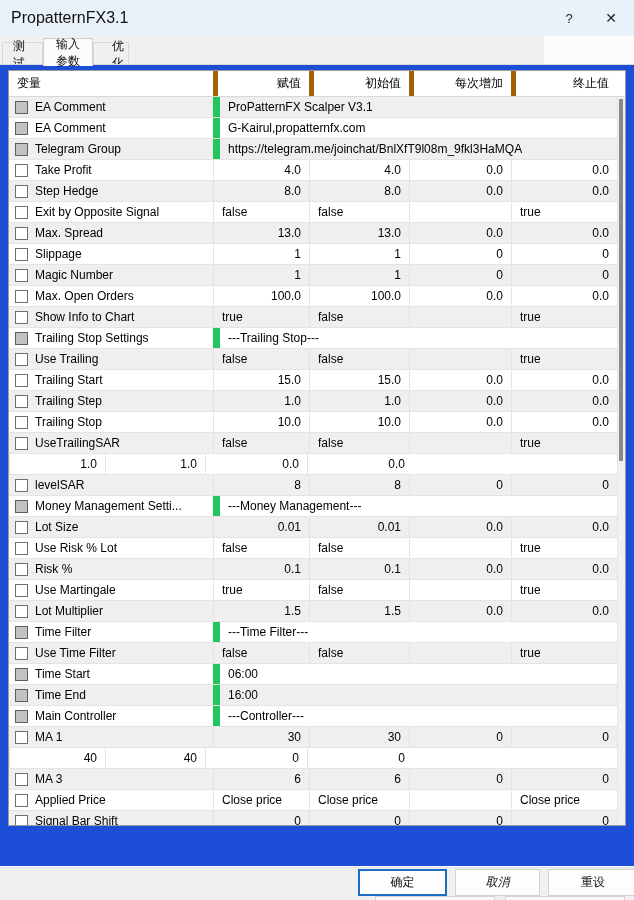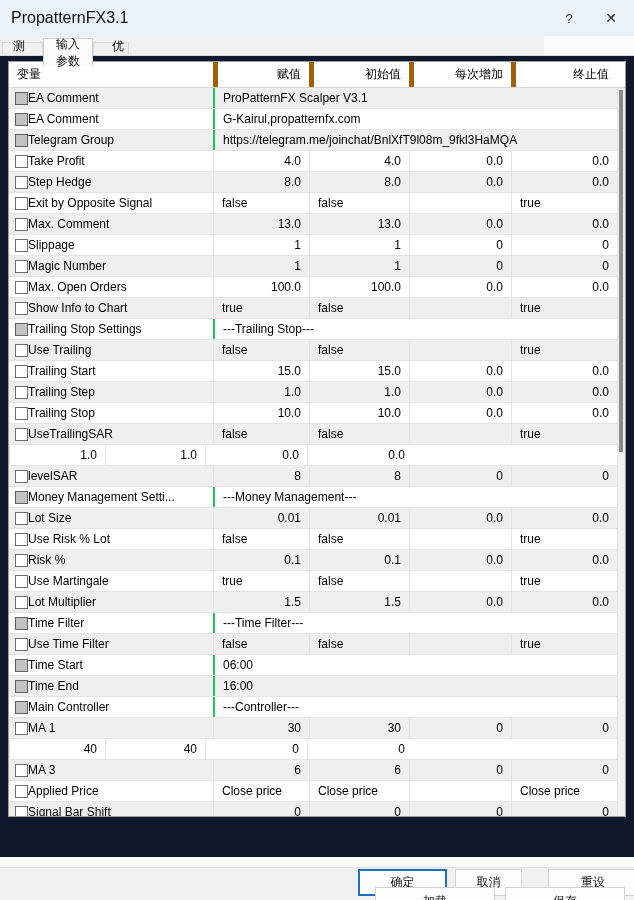--- a/index.html
+++ b/index.html
@@ -42,22 +42,22 @@
   .tab.active {
     height: 28px; background: #fbfbfb; z-index: 3;
     border-color: #d0d0d0;
   }
   .tab-1 { left: 2px; width: 41px; }
   .tab-2 { left: 43px; width: 50px; text-align: center; }
   .tab-3 { left: 93px; width: 36px; padding-left: 24px; }
 
   
   .tabpage {
-    position: absolute; left: 0; top: 55px; width: 634px; height: 802px;
-    background: #0f172a; border-top: 1px solid #d9d9d9; z-index: 2;
+    position: absolute; left: 0; top: 64px; width: 634px; height: 802px;
+    background: #1d4ed8; border-top: 1px solid #d9d9d9; z-index: 2;
   }
 
   
   .ptable {
     position: absolute; left: 8px; top: 5px; width: 618px; height: 756px;
     background: #fff; border: 1px solid #9c9c9c;
     overflow: hidden;
   }
   .thead {
     display: flex; height: 26px; background: #fff;
@@ -74,22 +74,22 @@
     display: flex; height: 21px; background: #fff;
     border-bottom: 1px solid #e4e4e4; align-items: stretch;
   }
   .row.shaded { background: #efefef; }
   .cell { display: flex; align-items: center; overflow: hidden; white-space: nowrap; }
   .name-cell { width: 204px; padding-left: 6px; }
   .val-cell  { border-left: 1px solid #e4e4e4; }
   .val-cell.right { justify-content: flex-end; padding-right: 8px; }
   .val-cell.left  { justify-content: flex-start; padding-left: 8px; }
   .c1 { width: 96px; } .c2 { width: 100px; } .c3 { width: 102px; } .c4 { width: 106px; }
-  .span-cell { width: 404px; border-left: 2px solid #22c55e; padding-left: 8px; }
-  .row-label { }
+  .span-cell { width: 404px; border-left: 7px solid #22c55e; padding-left: 8px; }
+  .row-label { margin-left: 7px; }
   .cb {
     width: 13px; height: 13px; flex: none;
     background: #fff; border: 1px solid #6e6e6e;
   }
   .cb.locked { background: #c2c2c2; border-color: #5f5f5f; }
 
   
   .vscroll {
     position: absolute; right: 0; top: 26px; width: 8px; height: 728px;
     background: #f1f1f1; border-left: 1px solid #e6e6e6;
@@ -107,21 +107,21 @@
     display: flex; align-items: center; justify-content: center; cursor: default;
   }
   .btn-load { left: 375px; top: 831px; width: 120px; }
   .btn-save { left: 505px; top: 831px; width: 120px; }
 
   .footer {
     position: absolute; left: 0; top: 867px; width: 634px; height: 33px;
     background: #f0f0f0; border-top: 1px solid #e2e2e2;
   }
   .btn-ok     { left: 358px; top: 869px; width: 89px; height: 27px; border: 2px solid #1b6ec2; }
-  .btn-cancel { left: 455px; top: 869px; width: 67px; height: 27px; }
+  .btn-cancel { left: 455px; top: 869px; width: 85px; height: 27px; font-style: italic; }
   .btn-reset  { left: 548px; top: 869px; width: 90px; height: 27px; }
 </style>
 </head>
 <body>
 
 <div class="window">
 
   <div class="titlebar">
     <span class="title">PropatternFX3.1</span>
     <span class="cap-btn cap-help">?</span>
@@ -191,21 +191,21 @@
               <span class="row-label">Exit by Opposite Signal</span>
             </div>
             <div class="cell val-cell c1 left">false</div>
             <div class="cell val-cell c2 left">false</div>
             <div class="cell val-cell c3 left"></div>
             <div class="cell val-cell c4 left">true</div>
           </div>
           <div class="row shaded">
             <div class="cell name-cell">
               <span class="cb"></span>
-              <span class="row-label">Max. Comment</span>
+              <span class="row-label">Max. Spread</span>
             </div>
             <div class="cell val-cell c1 right">13.0</div>
             <div class="cell val-cell c2 right">13.0</div>
             <div class="cell val-cell c3 right">0.0</div>
             <div class="cell val-cell c4 right">0.0</div>
           </div>
           <div class="row">
             <div class="cell name-cell">
               <span class="cb"></span>
               <span class="row-label">Slippage</span>

